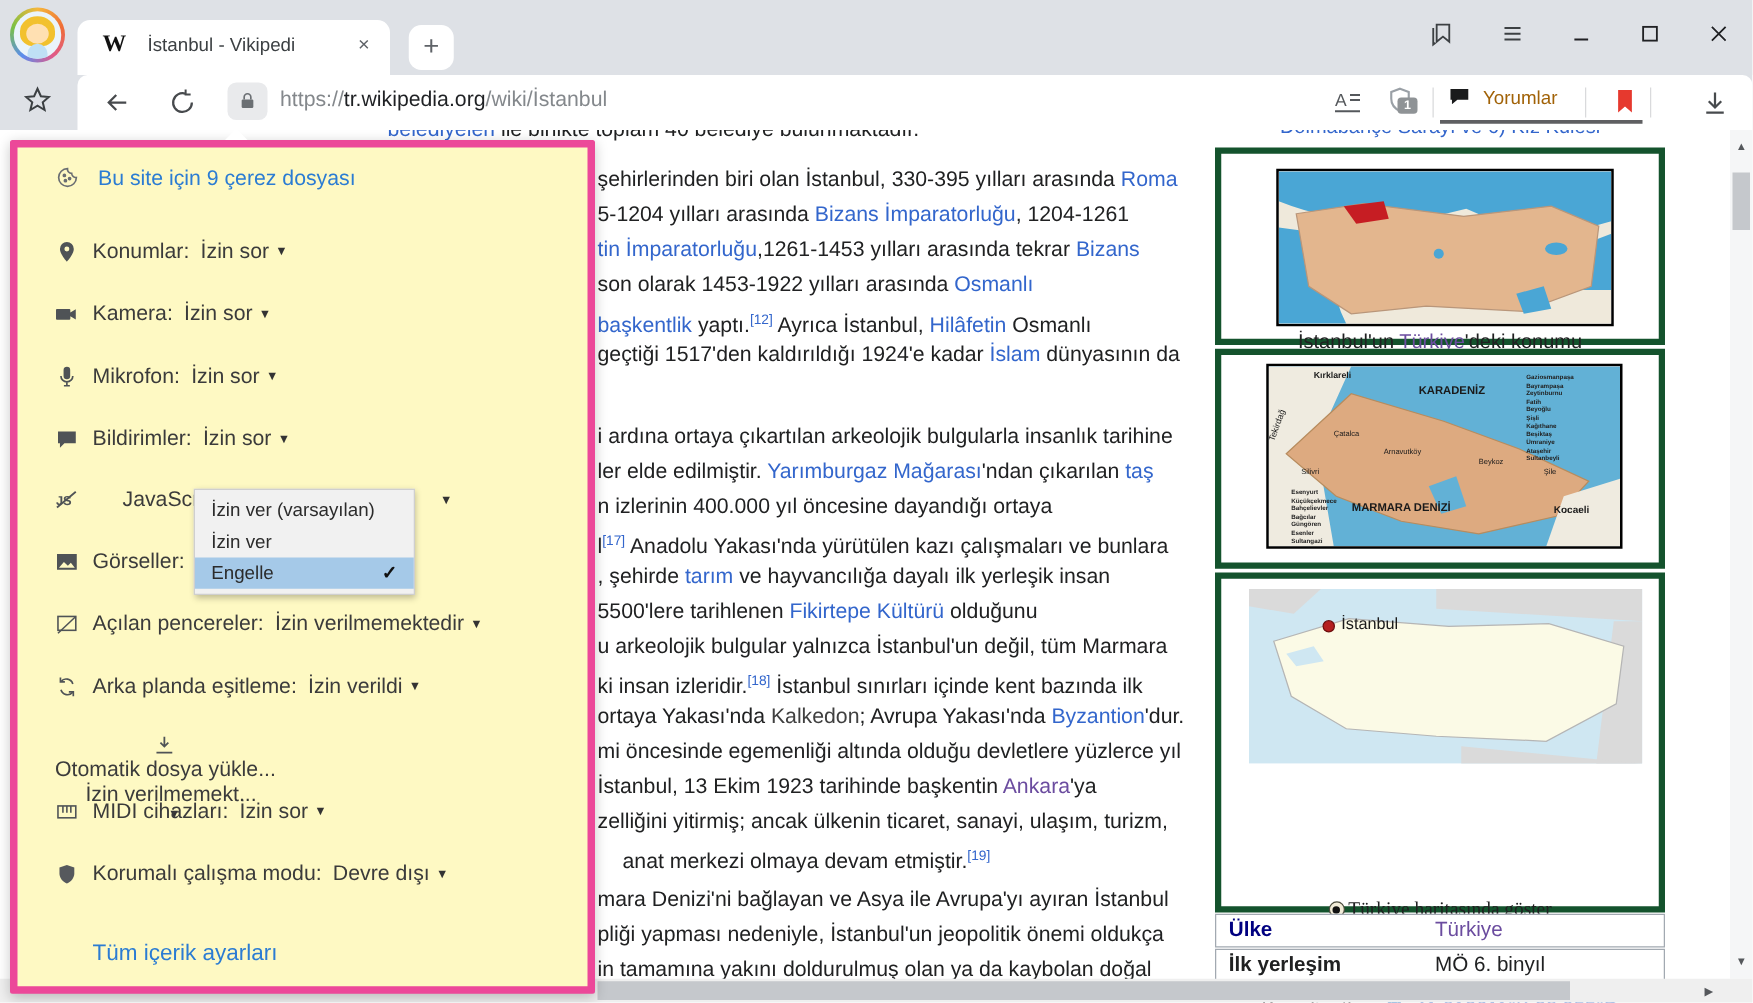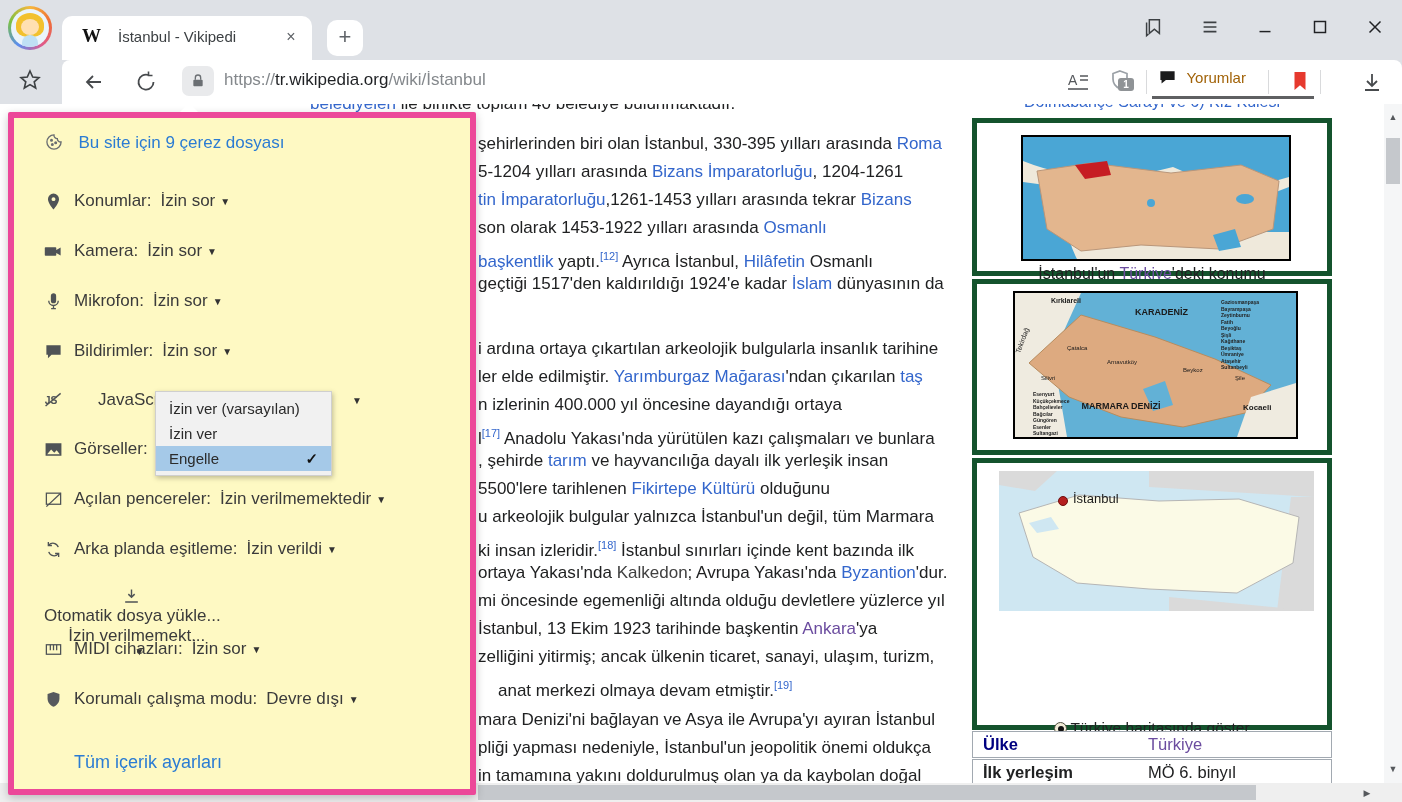--- a/index.html
+++ b/index.html
@@ -63,21 +63,21 @@
   .ibcell { position:absolute; left:972px; width:360px; background:#fff;
     border:5px solid #14532d; }
   .ibcap { position:absolute; width:100%; text-align:center; font-size:16px; color:#202122;
     white-space:nowrap; }
   .mapframe { position:absolute; border:2px solid #000; overflow:hidden; }
   .maplabel { position:absolute; white-space:nowrap; color:#1a1a1a; }
   .tiny-list { position:absolute; white-space:pre-line; font-size:5px; line-height:6.5px;
     color:#222; font-weight:bold; }
   #radios { position:absolute; left:972px; top:614px; width:360px; text-align:center;
     font-size:15.5px; color:#202122; }
-  #radios .rline { height:20px; line-height:20px; }
+  #radios .rline { height:20px; line-height:20px;font-family:Liberation Serif, serif; }
   .rb { display:inline-block; width:13px; height:13px; border:1px solid #7a7a7a;
     border-radius:50%; vertical-align:-2px; margin-right:3px; background:#fff; }
   .rb.sel { border-color:#4d4d3f; background:#f2ecd8; position:relative; }
   .rb.sel::after { content:""; position:absolute; left:2.5px; top:2.5px; width:6px;
     height:6px; border-radius:50%; background:#111; }
   #coords { position:absolute; left:972px; top:694px; width:360px; text-align:center;
     font-size:16px; color:#202122; white-space:nowrap; }
   #coords svg { width:17px; height:17px; vertical-align:-3px; margin:0 3px; }
   #coords .cval { color:#3366cc; }
   .ibrow { position:absolute; left:972px; width:360px; height:27px; background:#fff;

